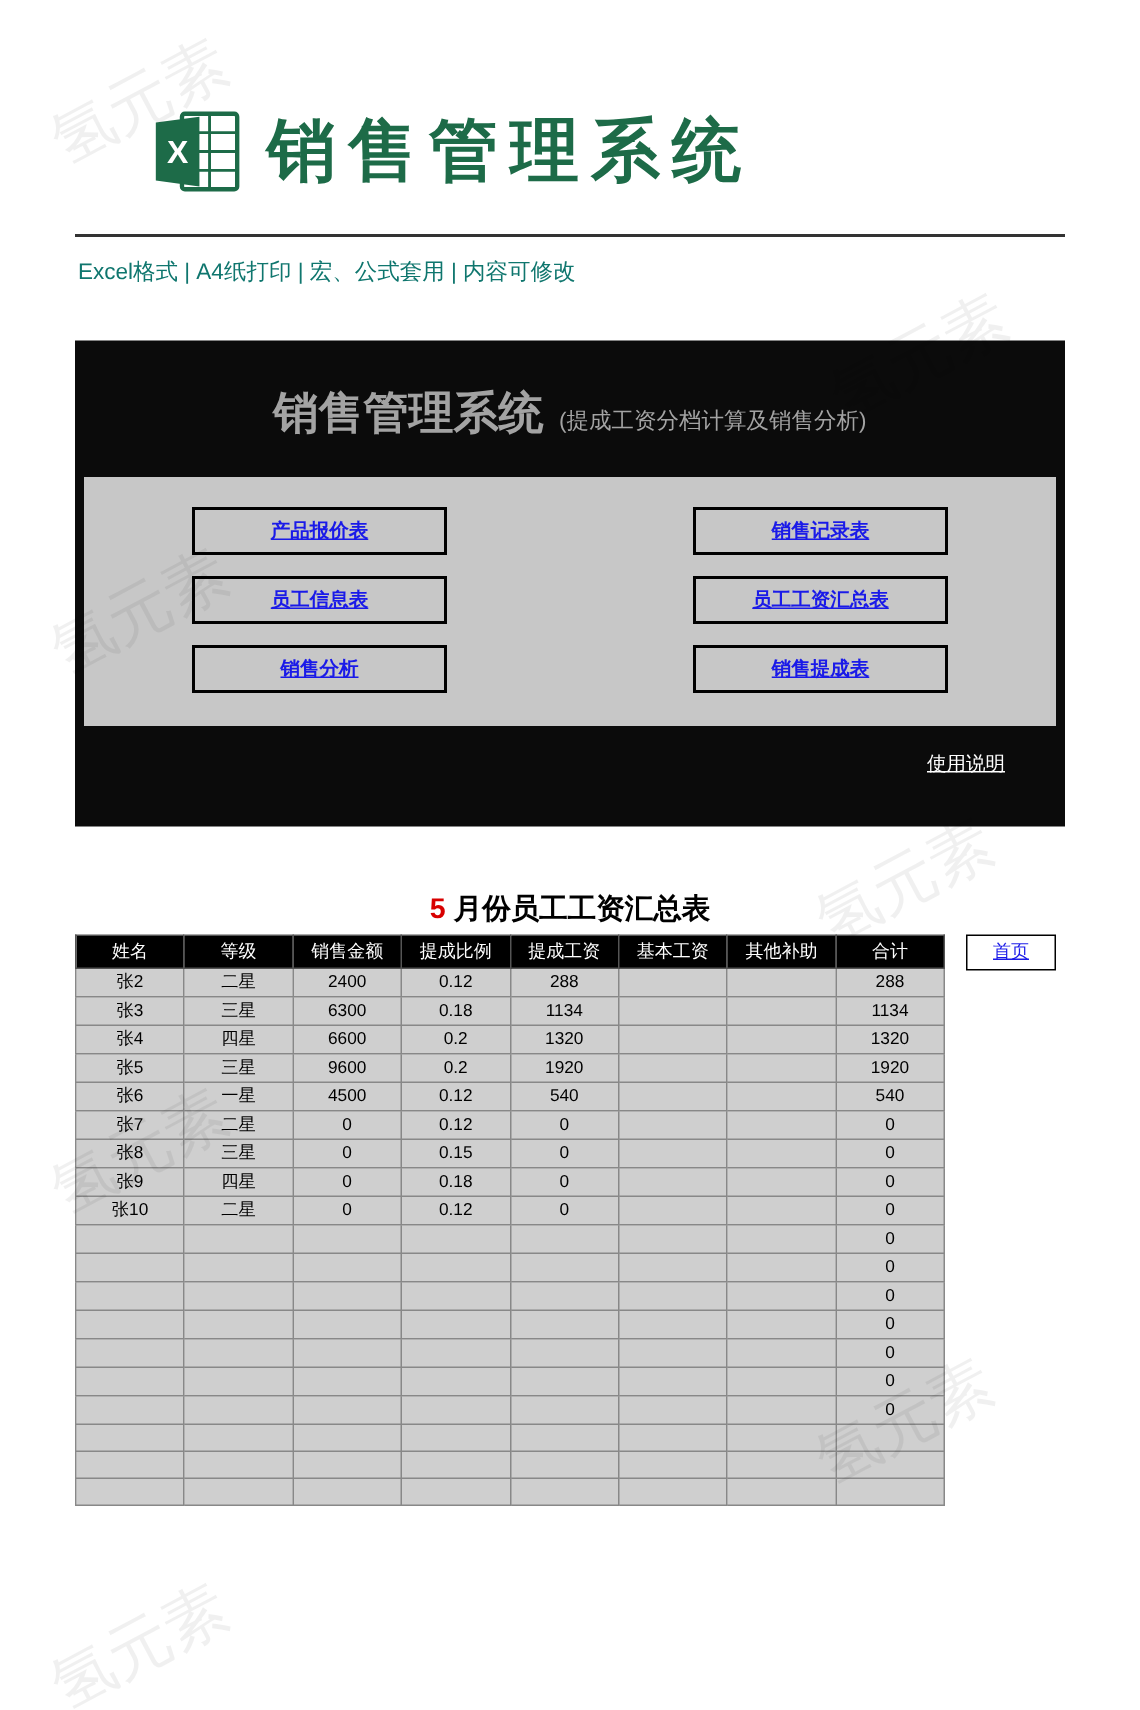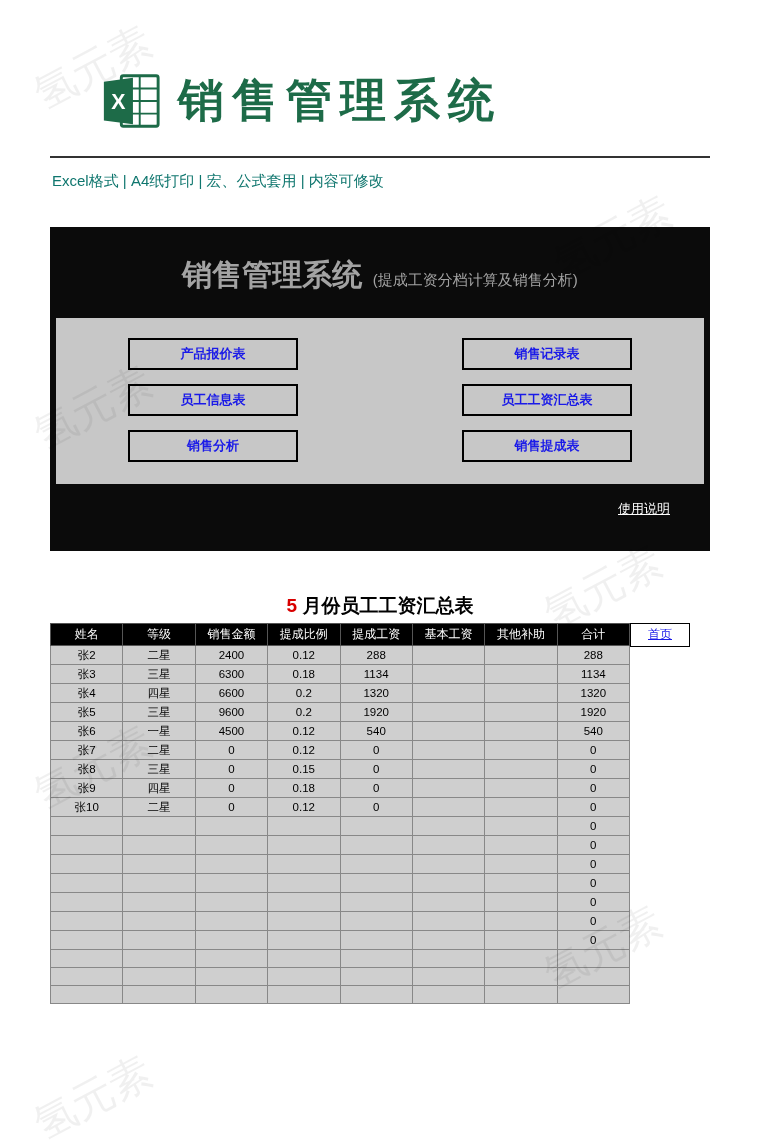--- a/index.html
+++ b/index.html
@@ -74,20 +74,21 @@
     justify-items: center;
   }
   .menu-btn {
     width: 170px;
     height: 32px;
     background: #c7c7c7;
     border: 2px solid #000;
     color: #1a1ae8;
     font-size: 13px;
     font-weight: 700;
+    text-decoration: underline;
     text-align: center;
     line-height: 28px;
     cursor: pointer;
   }
   .panel1-footer {
     display: flex;
     justify-content: flex-end;
     padding: 16px 40px 33px 0;
   }
   .usage {
@@ -101,20 +102,21 @@
   }
   .panel2-title {
     text-align: center;
     font-size: 19px;
     font-weight: 700;
     margin-bottom: 4px;
   }
   .panel2-title .month { color: #d80000; }
   .panel2-wrap {
     display: flex;
+    gap: 14px;
     align-items: flex-start;
   }
   .table {
     border-collapse: collapse;
     width: 580px;
     table-layout: fixed;
   }
   .table th {
     background: #000;
     color: #fff;

